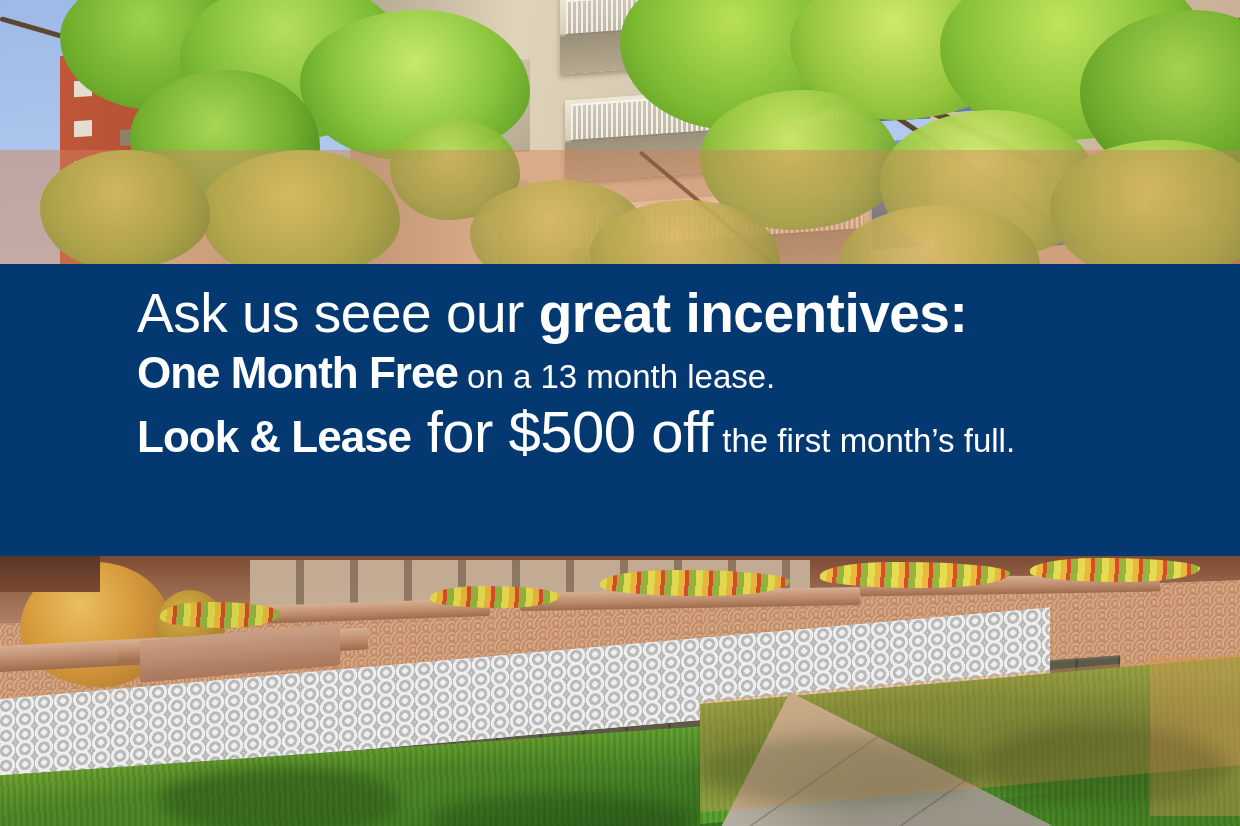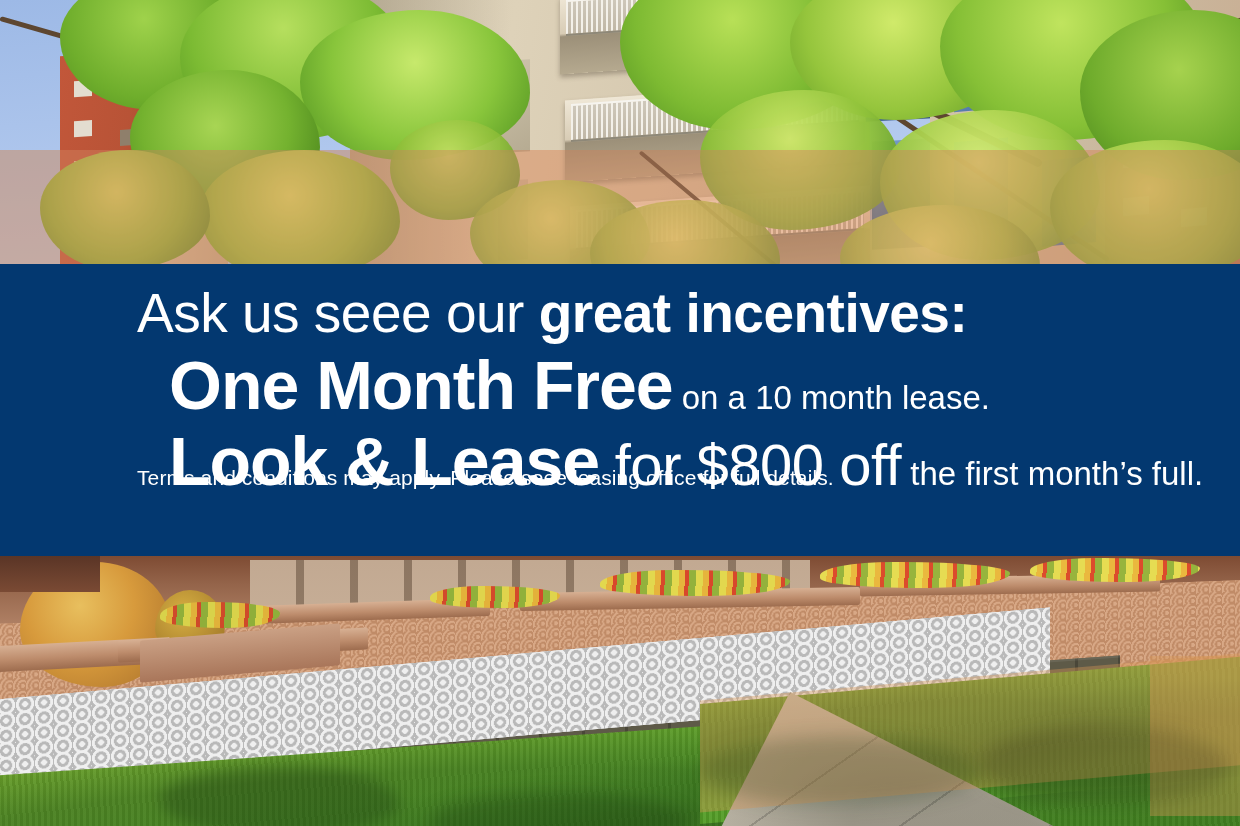--- a/index.html
+++ b/index.html
@@ -171,23 +171,22 @@
     letter-spacing: -0.5px;
   }
   .t-bold {
     font-weight: 700;
     font-size: 55px;
     letter-spacing: -0.5px;
     text-align: center;
   }
   .t-big-bold {
     font-weight: 700;
-    font-size: 68px;
+    font-size: 44px;
     letter-spacing: -1px;
-    margin-left: 32px;
   }
   .t-big-reg {
     font-weight: 300;
     font-size: 58px;
     letter-spacing: -0.5px;
   }
   .t-sub {
     font-weight: 300;
     font-size: 33px;
     letter-spacing: 0px;
@@ -388,29 +387,28 @@
   </div>
 
   <div class="blue-panel">
     <div class="copy">
 
       <div class="line line1">
         <span class="t-reg">Ask us seee our </span><span class="t-bold">great incentives:</span>
       </div>
 
       <div class="line line2">
-        <span class="t-big-bold">One Month Free</span><span class="t-sub"> on a 10 month lease.</span>
+        <span class="t-big-bold">One Month Free</span><span class="t-sub"> on a 13 month lease.</span>
       </div>
 
       <div class="line line3">
-        <span class="t-big-bold">Look &amp; Lease</span><span class="t-big-reg"> for $800 off</span><span class="t-sub"> the first month’s full.</span>
+        <span class="t-big-bold">Look &amp; Lease</span><span class="t-big-reg"> for $500 off</span><span class="t-sub"> the first month’s full.</span>
       </div>
     </div>
 
-    <div class="fineprint">Terms and conditions may apply. Please seee leasing office for full details.</div>
   </div>
 
   <div class="photo-bottom">
 
     <div class="bg-building"></div>
     <div class="bg-glass"></div>
 
     <div class="gravel-upper"></div>
 
     <div class="tree-orange" style="left:20px; top:6px; width:150px; height:125px;"></div>

